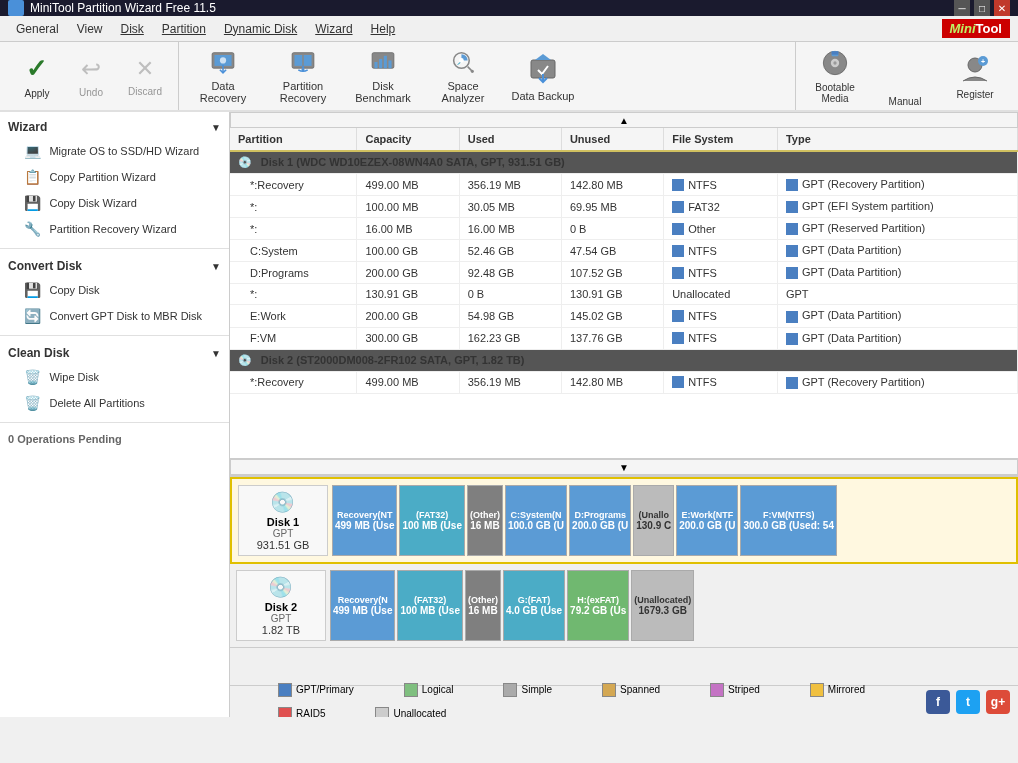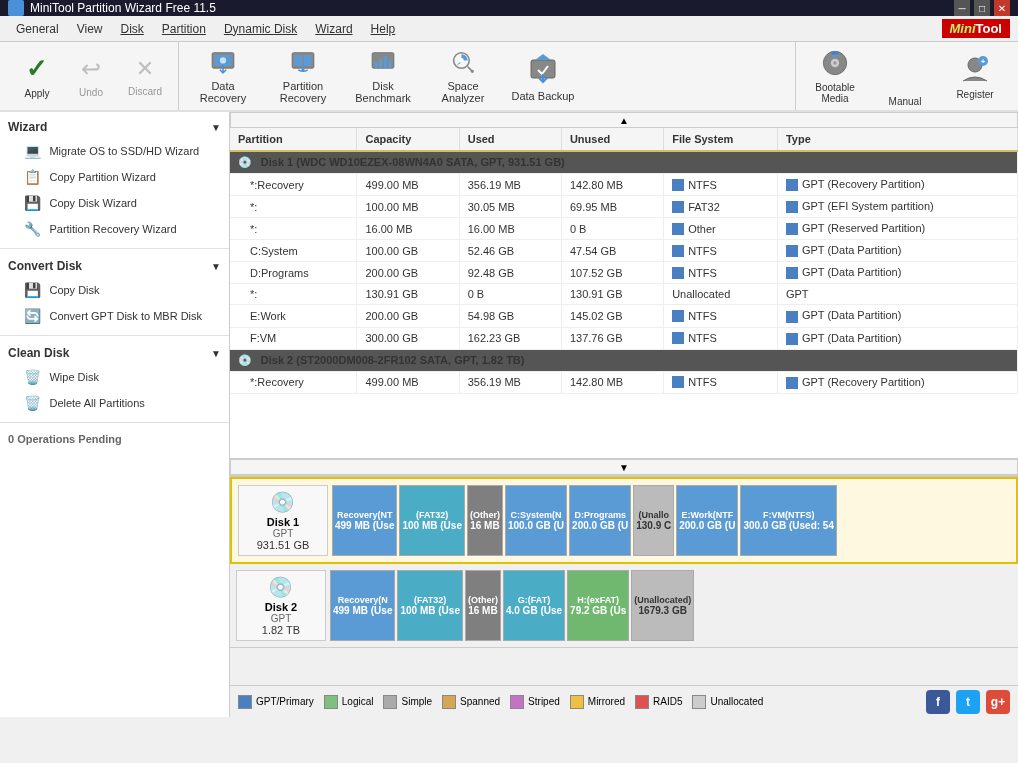--- a/index.html
+++ b/index.html
@@ -75,21 +75,21 @@
     .disk-info-box .disk-size { color: #333; font-size: 11px; }
     .disk-icon-img { font-size: 20px; margin-bottom: 2px; }
     .partition-blocks { display: flex; flex: 1; gap: 2px; align-items: stretch; }
     .part-block { display: flex; flex-direction: column; justify-content: center; align-items: center; font-size: 9px; text-align: center; padding: 2px; border: 1px solid #aaa; overflow: hidden; min-width: 30px; color: #fff; font-weight: bold; }
     .part-block .pb-name { font-size: 9px; white-space: nowrap; overflow: hidden; text-overflow: ellipsis; width: 100%; text-align: center; }
     .part-block .pb-size { font-size: 10px; white-space: nowrap; }
 
     
     .legend-bar { height: 32px; background: #f0f0f0; border-top: 1px solid #ccc; display: flex; align-items: center; padding: 0 8px; gap: 16px; justify-content: space-between; }
     .legend-items { display: flex; align-items: center; gap: 10px; flex-wrap: wrap; }
-    .legend-item { display: flex; align-items: center; gap: 4px; font-size: 10px; }
+    .legend-item { display: flex; align-items: center; gap: 4px; font-size: 10px; margin-left: 40px; }
     .legend-color { width: 14px; height: 14px; border: 1px solid #888; }
     .legend-gpt { background: #4a7fc1; }
     .legend-logical { background: #7fbf7f; }
     .legend-simple { background: #aaaaaa; }
     .legend-spanned { background: #d4a853; }
     .legend-striped { background: #c473c4; }
     .legend-mirrored { background: #f0c040; }
     .legend-raid5 { background: #e05050; }
     .legend-unalloc { background: #cccccc; }
     .social-icons { display: flex; gap: 6px; }

